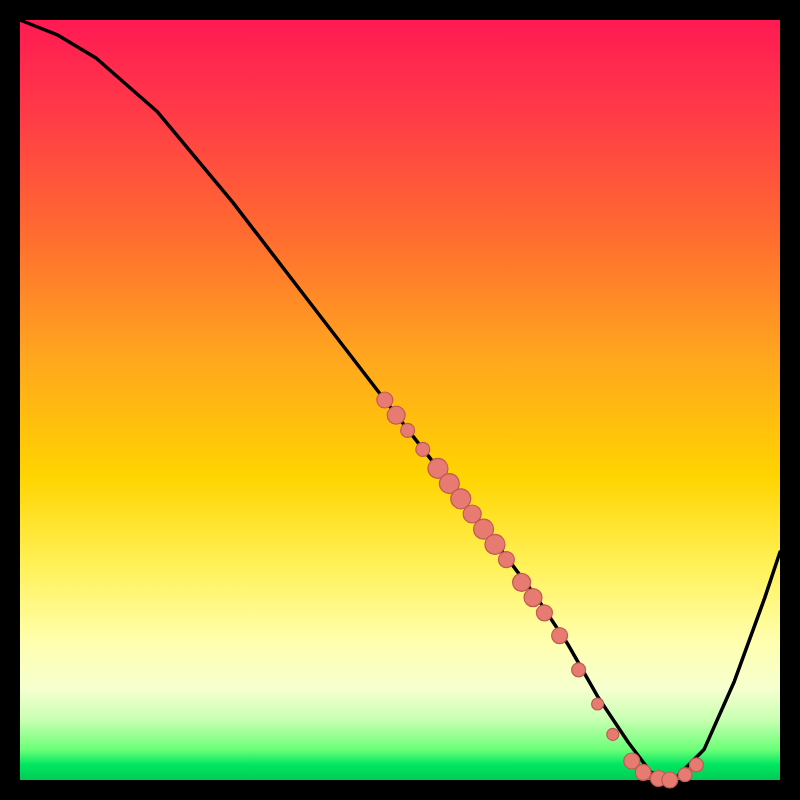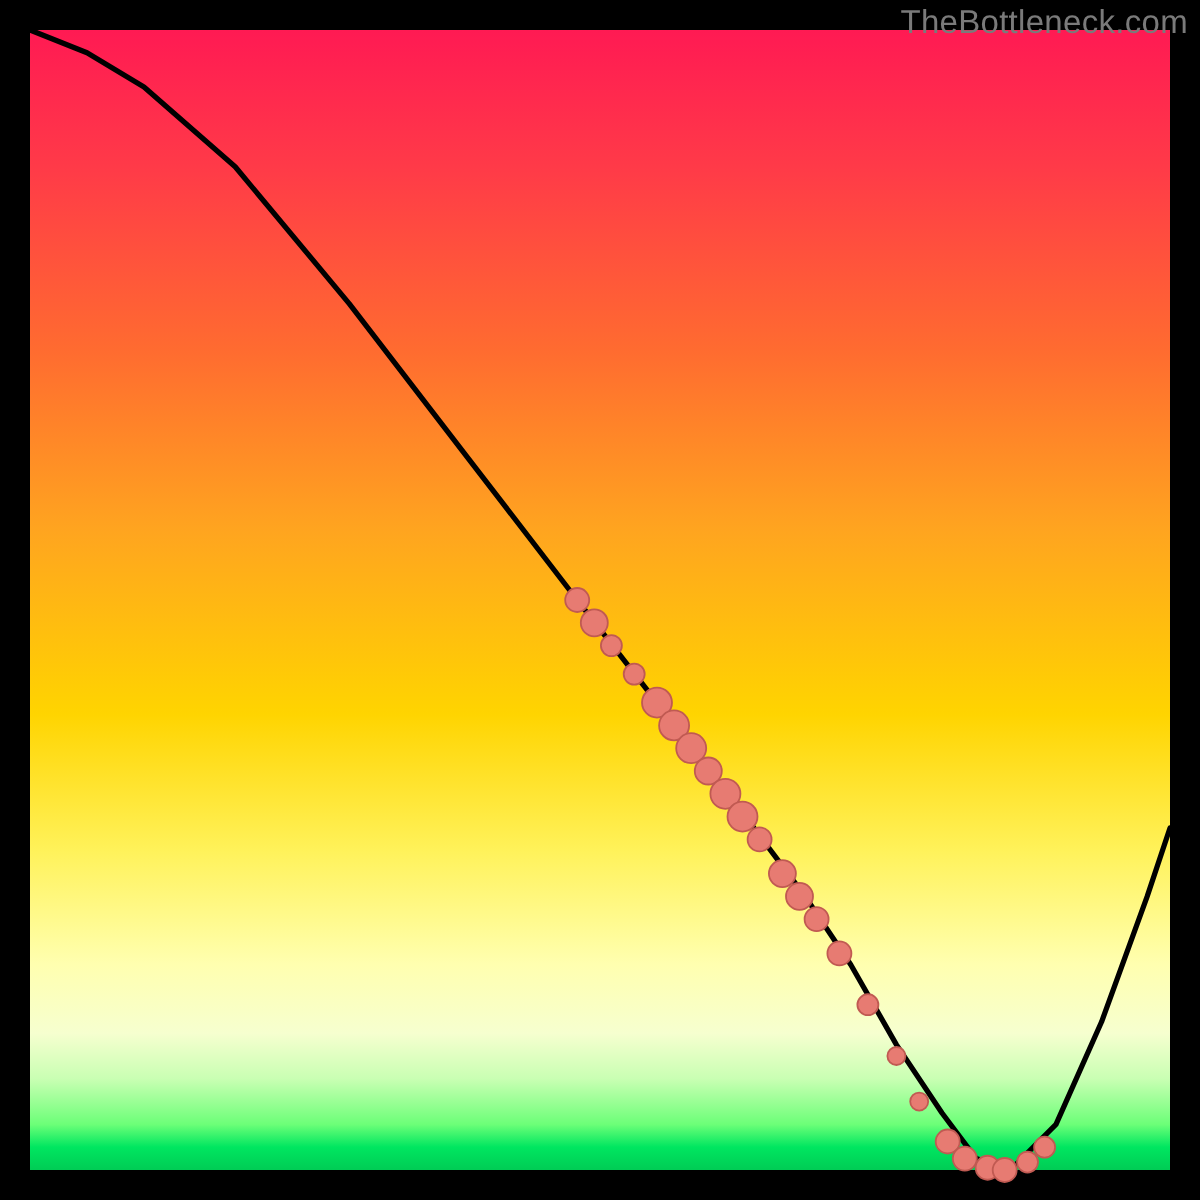--- a/index.html
+++ b/index.html
@@ -92,14 +92,13 @@
           <circle cx="592.8" cy="714.4" r="6" class="dot"></circle>
           <circle cx="611.8" cy="741.0" r="8" class="dot"></circle>
           <circle cx="623.2" cy="752.4" r="8" class="dot"></circle>
           <circle cx="638.4" cy="758.5" r="8" class="dot"></circle>
           <circle cx="649.8" cy="760.0" r="8" class="dot"></circle>
           <circle cx="665.0" cy="754.7" r="7" class="dot"></circle>
           <circle cx="676.4" cy="744.8" r="7" class="dot"></circle>
         </g>
     </svg>
   </div>
-  <div class="attrib">TheBottleneck.com</div>
 </div>
 
 </body></html>

